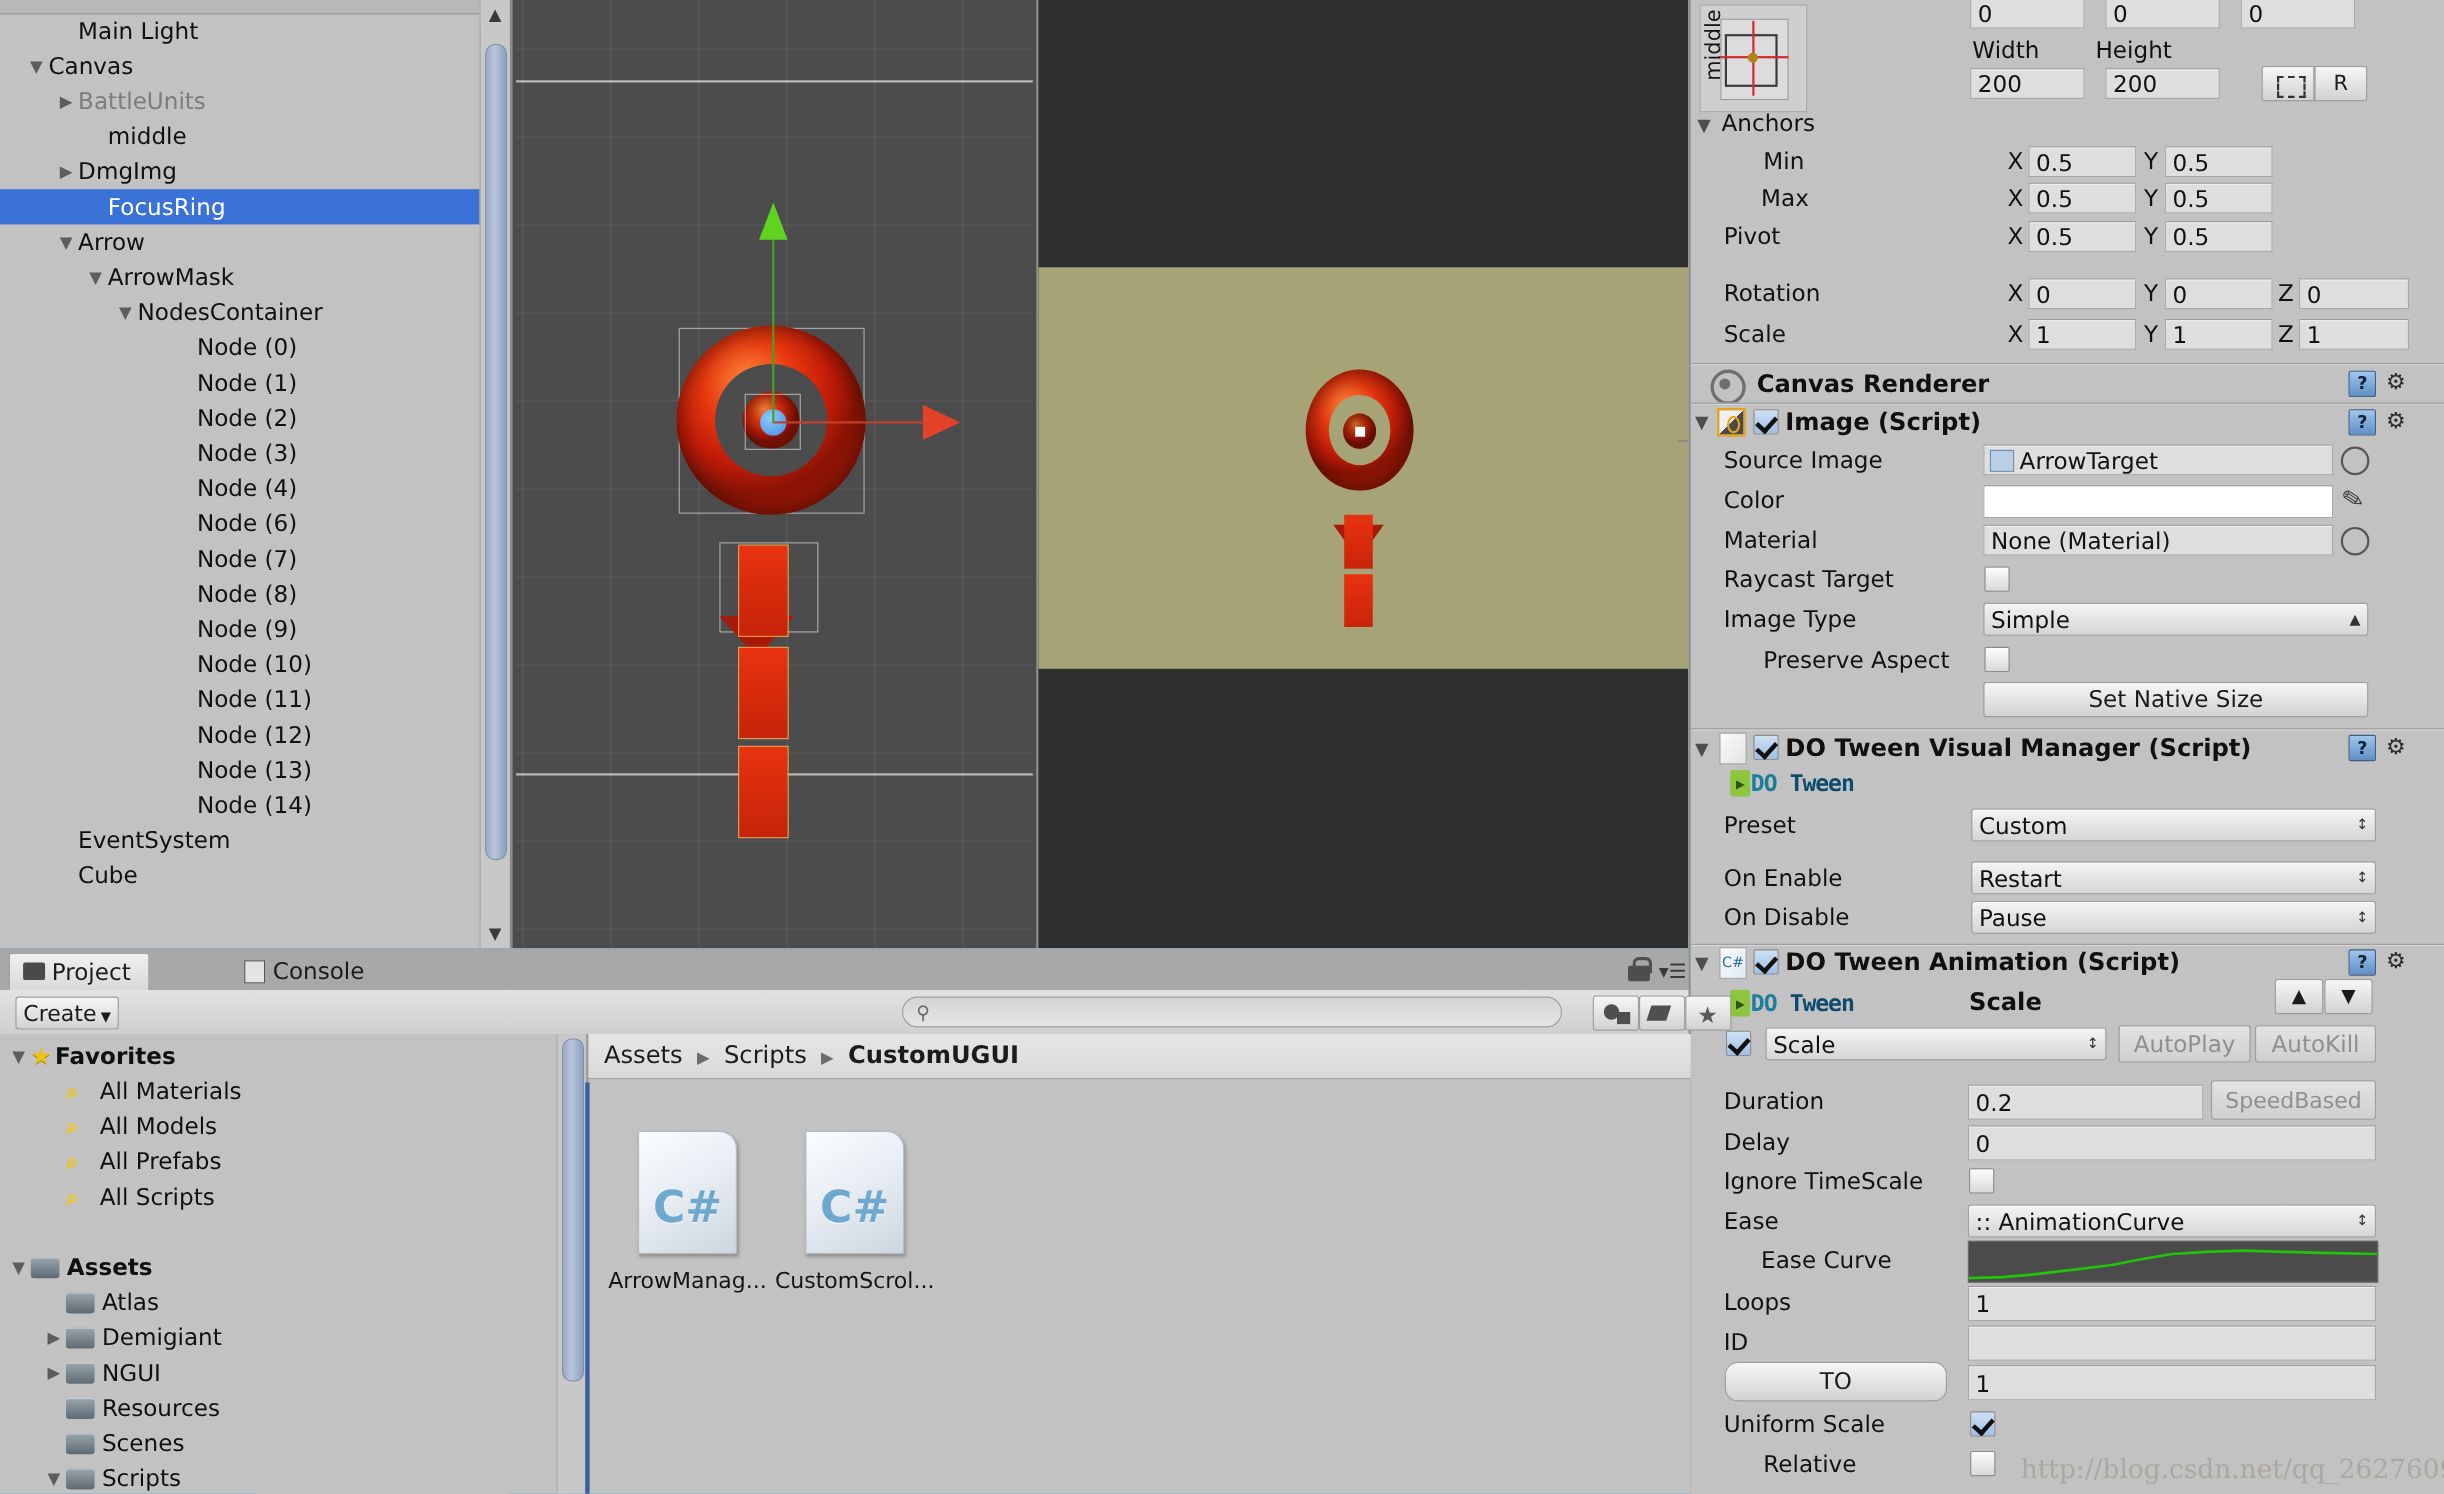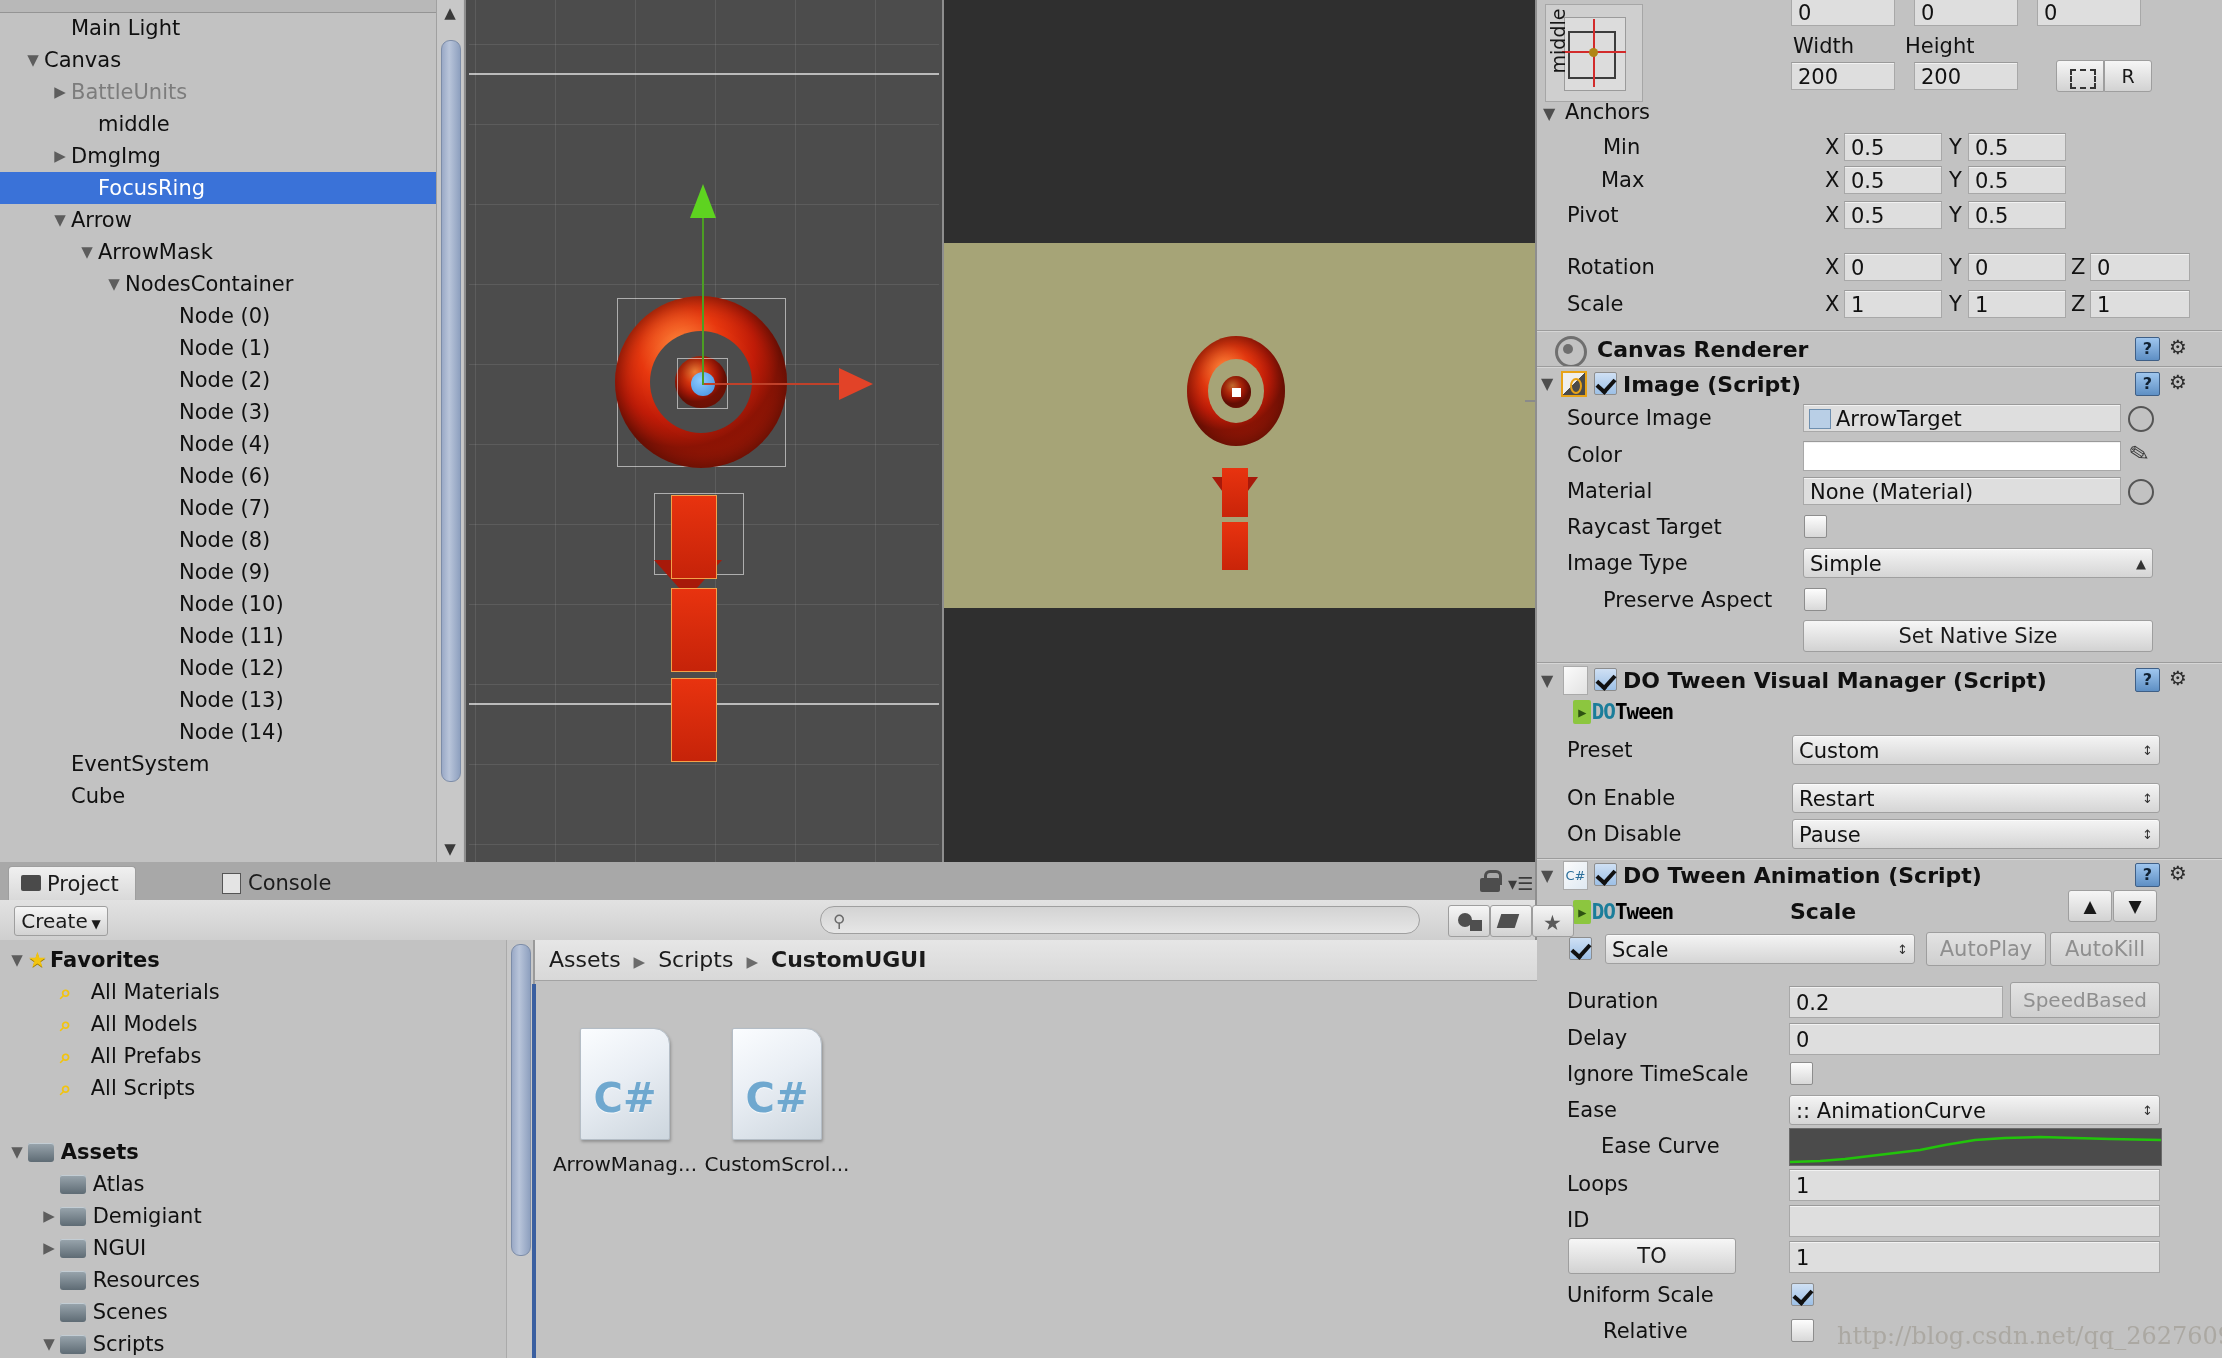--- a/index.html
+++ b/index.html
@@ -61,21 +61,21 @@
   .cbx.on::after{content:"";position:absolute;left:5px;top:2px;width:8px;height:14px;border:solid #111;
      border-width:0 4px 4px 0;transform:rotate(42deg);}
   .comp-hdr{position:absolute;left:0;width:687px;height:34px;background:#c2c2c2;border-top:1px solid #9c9c9c;
      box-shadow:inset 0 1px 0 #d6d6d6;}
   .comp-title{position:absolute;font-weight:bold;font-size:22px;color:#101010;white-space:nowrap;}
   .help-ico{position:absolute;width:25px;height:24px;box-sizing:border-box;border:1px solid #3f5f86;border-radius:2px;
      background:linear-gradient(to bottom,#9fc6ee,#5e8fc4);color:#123;font-size:16px;text-align:center;line-height:22px;font-weight:bold;}
   .gear-ico{position:absolute;font-size:20px;color:#2b2b2b;}
   .dotween{position:absolute;font-family:"DejaVu Sans Mono","Liberation Mono",monospace;font-weight:bold;font-size:21px;
      letter-spacing:-1px;white-space:nowrap;}
-  .dt-g{color:#000000;}.dt-b{color:#1b7d9a;}
+  .dt-g{color:#0c4a6e;padding-left:12px;}.dt-b{color:#1b7d9a;}
   .dt-chev{display:inline-block;background:#8cc63f;color:#2e5212;padding:0 3px;border-radius:2px;margin-right:1px;}
   
   #project{left:0;top:862px;width:1535px;height:496px;background:#0ea5e9;}
   .tab{position:absolute;height:34px;line-height:34px;font-size:21px;color:#1b1b1b;padding:0 16px 0 38px;box-sizing:border-box;}
   .tab.active{background:linear-gradient(to bottom,#f0f0f0,#d9d9d9);border:1px solid #9e9e9e;border-bottom:none;border-radius:4px 4px 0 0;}
   .p-row{position:relative;height:32px;line-height:32px;white-space:nowrap;font-size:21px;}
   .folder-ico{display:inline-block;width:26px;height:19px;vertical-align:-3px;border-radius:2px 3px 3px 3px;
      background:linear-gradient(to bottom,#9aa6ae,#5e6b74);box-shadow:inset 0 1px 0 #c3cdd4;}
   .star-ico{display:inline-block;width:22px;vertical-align:top;color:#f2c40f;font-size:21px;text-shadow:0 1px 0 #9a7a00;}
   .mag-ico{display:inline-block;width:24px;vertical-align:top;color:#f2c40f;font-size:20px;font-weight:bold;}
@@ -372,21 +372,21 @@
       <polyline points="0,33 30,32 55,30 80,27 105,24 130,21 155,16 185,11 215,9 250,8 285,9 320,10 371,11" fill="none" stroke="#22c40b" stroke-width="2.5"></polyline>
     </svg>
   </div>
 
   <div class="ins-lbl" style="left:30px;top:1172px;">Loops</div>
   <div class="fld" style="left:252px;top:1169px;width:371px;height:32px;line-height:32px;">1</div>
 
   <div class="ins-lbl" style="left:30px;top:1208px;">ID</div>
   <div class="fld" style="left:252px;top:1205px;width:371px;height:32px;line-height:32px;"></div>
 
-  <div class="btn" style="left:31px;top:1238px;width:168px;height:36px;line-height:34px;">TO</div>
+  <div class="btn" style="left:31px;top:1238px;width:202px;height:36px;line-height:34px;border-radius:12px;">TO</div>
   <div class="fld" style="left:252px;top:1241px;width:371px;height:32px;line-height:32px;">1</div>
 
   <div class="ins-lbl" style="left:30px;top:1283px;">Uniform Scale</div>
   <div class="cbx on" style="left:254px;top:1283px;"></div>
 
   <div class="ins-lbl" style="left:66px;top:1319px;">Relative</div>
   <div class="cbx" style="left:254px;top:1319px;"></div>
 
   <div class="wm" style="left:300px;top:1322px;">http://blog.csdn.net/qq_26276093</div>
 </div>

